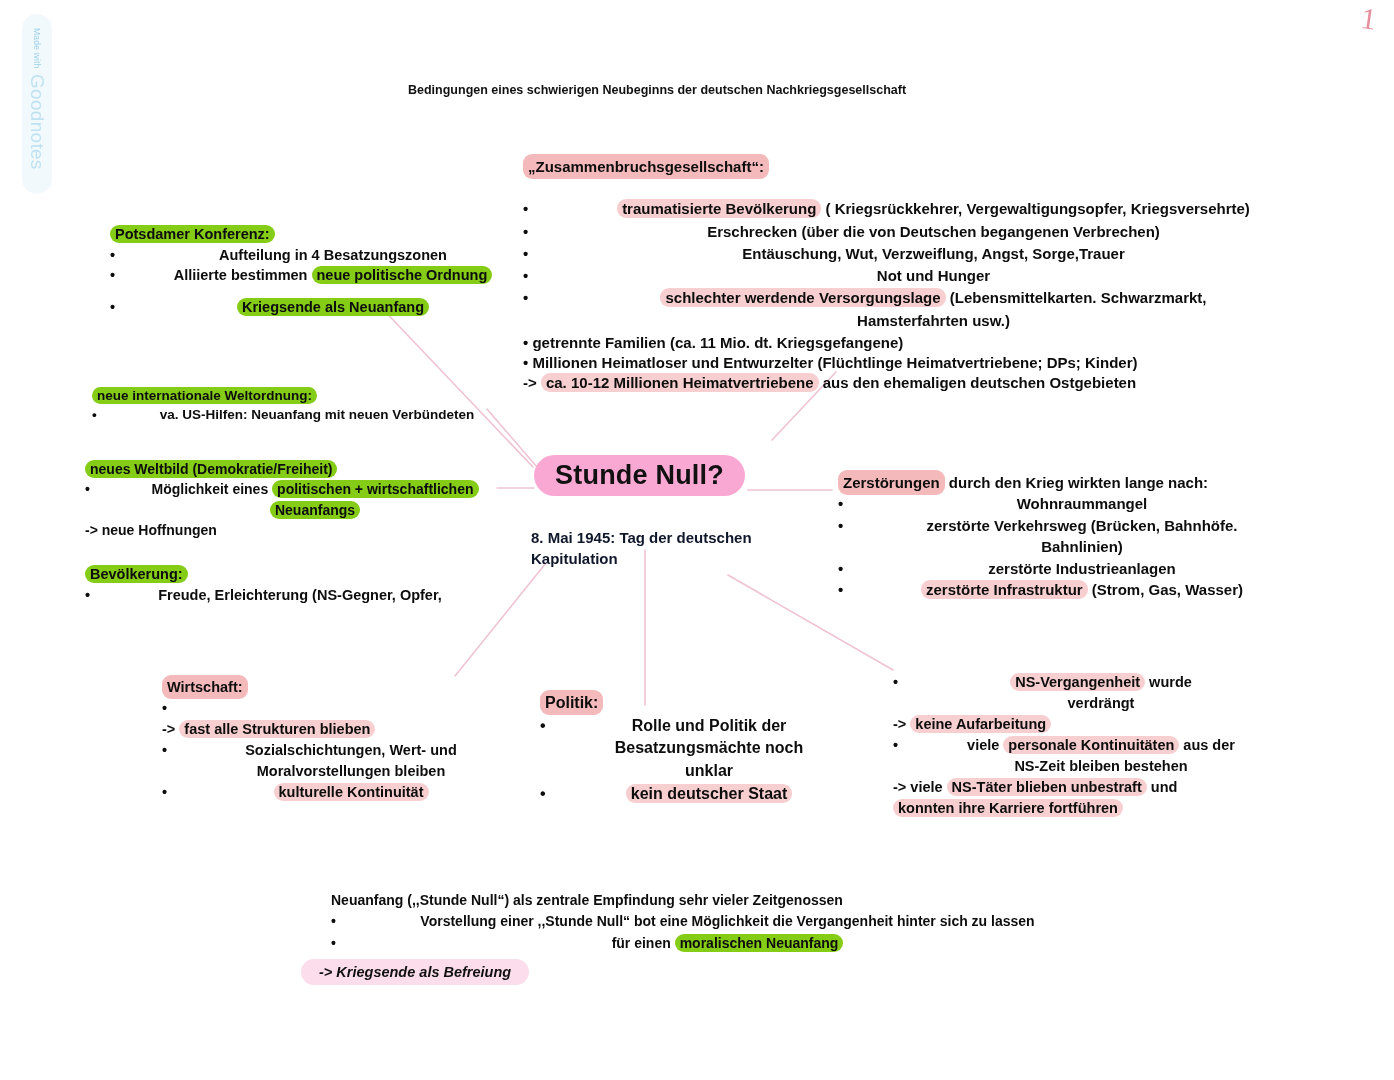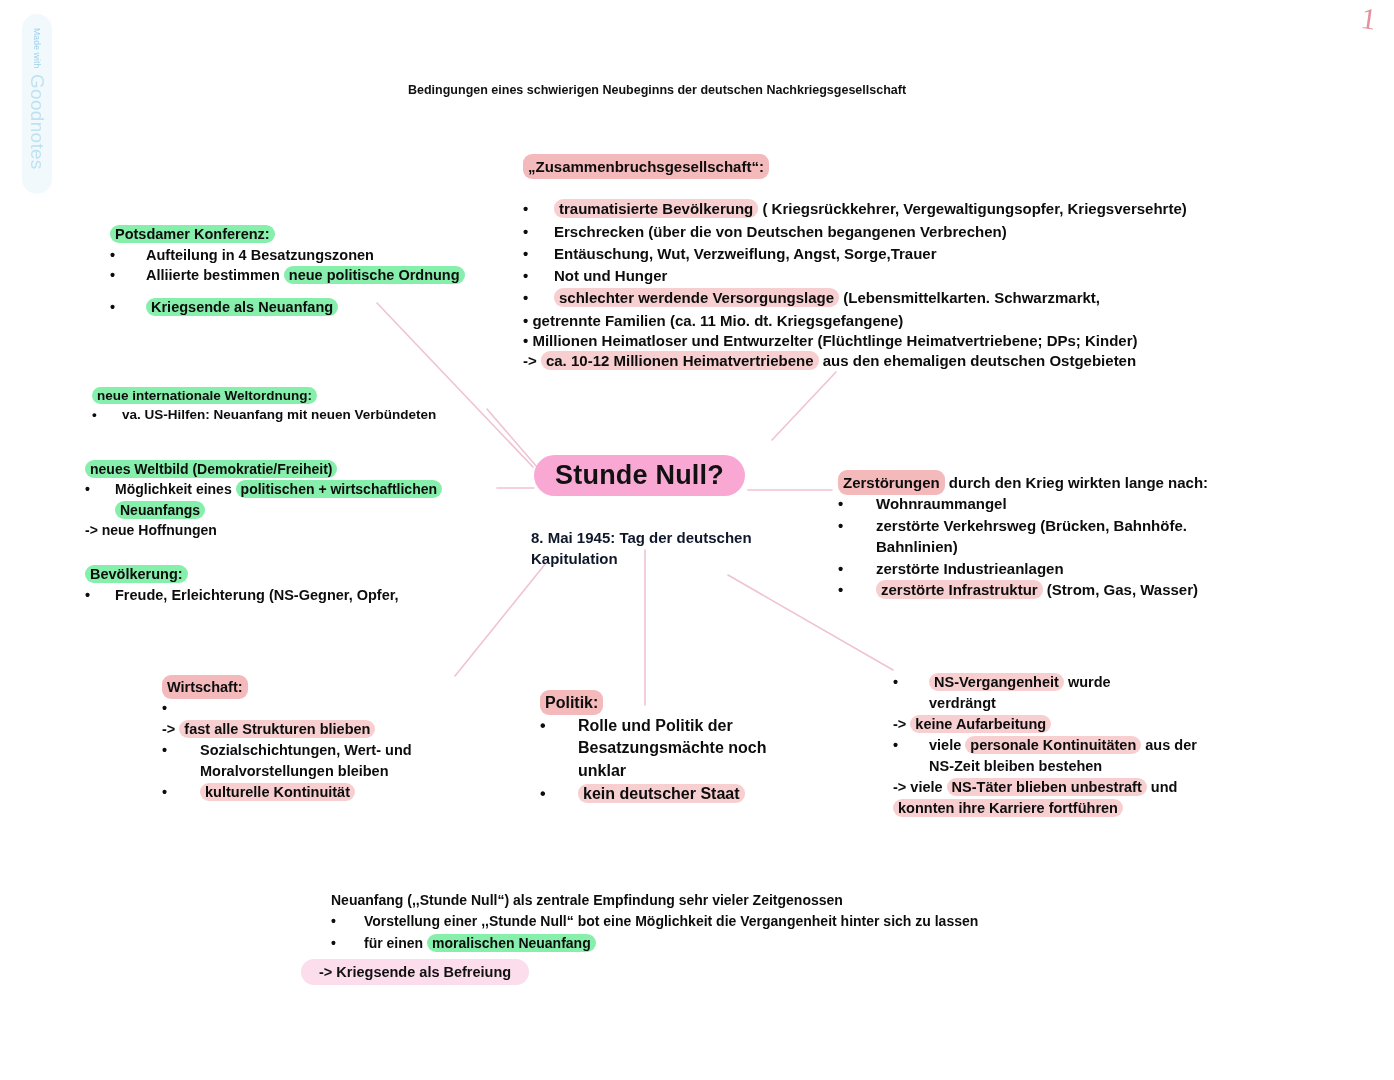--- a/index.html
+++ b/index.html
@@ -46,26 +46,26 @@
     font-size:12.5px;font-weight:bold;letter-spacing:0;color:#111;
   }
 
   
   .block{position:absolute;}
   .line{display:block;white-space:nowrap;}
 
   
   .bul{display:flex;align-items:flex-start;}
   .bul .dot{flex:0 0 auto;display:inline-block;text-align:left;}
-  .bul .txt{flex:1 1 auto;}
+  .bul .txt{flex:1 1 auto;text-align:center;}
 
   
   .hl-p{background:#f3b9bb;border-radius:9px;padding:4px 5px;box-decoration-break:clone;-webkit-box-decoration-break:clone;}
   .hl-p-soft{background:#f8cfd0;border-radius:9px;padding:1px 5px;box-decoration-break:clone;-webkit-box-decoration-break:clone;}
-  .hl-g{background:#86efac;border-radius:9px;padding:1px 5px;box-decoration-break:clone;-webkit-box-decoration-break:clone;}
+  .hl-g{background:#84cc16;border-radius:9px;padding:1px 5px;box-decoration-break:clone;-webkit-box-decoration-break:clone;}
 
   
   .center-node{
     position:absolute;left:534px;top:455px;width:211px;height:41px;
     background:#f9a8d4;border-radius:26px;
     display:flex;align-items:center;justify-content:center;
   }
   .center-node span{font-size:27px;font-weight:bold;color:#111;letter-spacing:.2px;}
   .center-sub{position:absolute;left:531px;top:528px;font-size:15px;font-weight:bold;line-height:1.38;color:#0f172a;width:270px;}
 
@@ -96,21 +96,21 @@
 
   #b-politik{left:540px;top:692px;width:300px;font-size:16px;font-weight:bold;line-height:1.42;}
   #b-politik .bul .dot{width:38px;}
 
   #b-ns{left:893px;top:672px;width:380px;font-size:14.5px;font-weight:bold;line-height:1.45;}
   #b-ns .bul .dot{width:36px;}
 
   #b-bottom{left:331px;top:890px;width:760px;font-size:14px;font-weight:bold;line-height:1.52;}
   #b-bottom .bul .dot{width:33px;}
 
-  #b-befreiung{left:301px;top:959px;}
+  #b-befreiung{left:301px;top:959px;font-style:italic;}
   #b-befreiung .chip{
     display:inline-block;background:#fbddec;border-radius:14px;
     padding:5px 18px;font-size:14.5px;font-weight:bold;color:#111;
   }
 </style>
 </head>
 <body>
 
 <div class="canvas">
 
@@ -169,20 +169,24 @@
     <div class="bul">
       <span class="dot">•</span>
       <span class="txt">Not und Hunger</span>
     </div>
 
     <div class="bul">
       <span class="dot">•</span>
       <span class="txt"><span class="hl-p-soft">schlechter werdende Versorgungslage</span><span> (Lebensmittelkarten. Schwarzmarkt,</span></span>
     </div>
 
+    <div class="bul">
+      <span class="dot"></span>
+      <span class="txt">Hamsterfahrten usw.)</span>
+    </div>
 
     <div class="line">• getrennte Familien (ca. 11 Mio. dt. Kriegsgefangene)</div>
     <div class="line">• Millionen Heimatloser und Entwurzelter (Flüchtlinge Heimatvertriebene; DPs; Kinder)</div>
 
     <div class="line"><span>-&gt; </span><span class="hl-p-soft">ca. 10-12 Millionen Heimatvertriebene</span><span> aus den ehemaligen deutschen Ostgebieten</span></div>
   </div>
 
   <div class="block" id="b-potsdam">
     <div>
       <span class="hl-g">Potsdamer Konferenz:</span>

